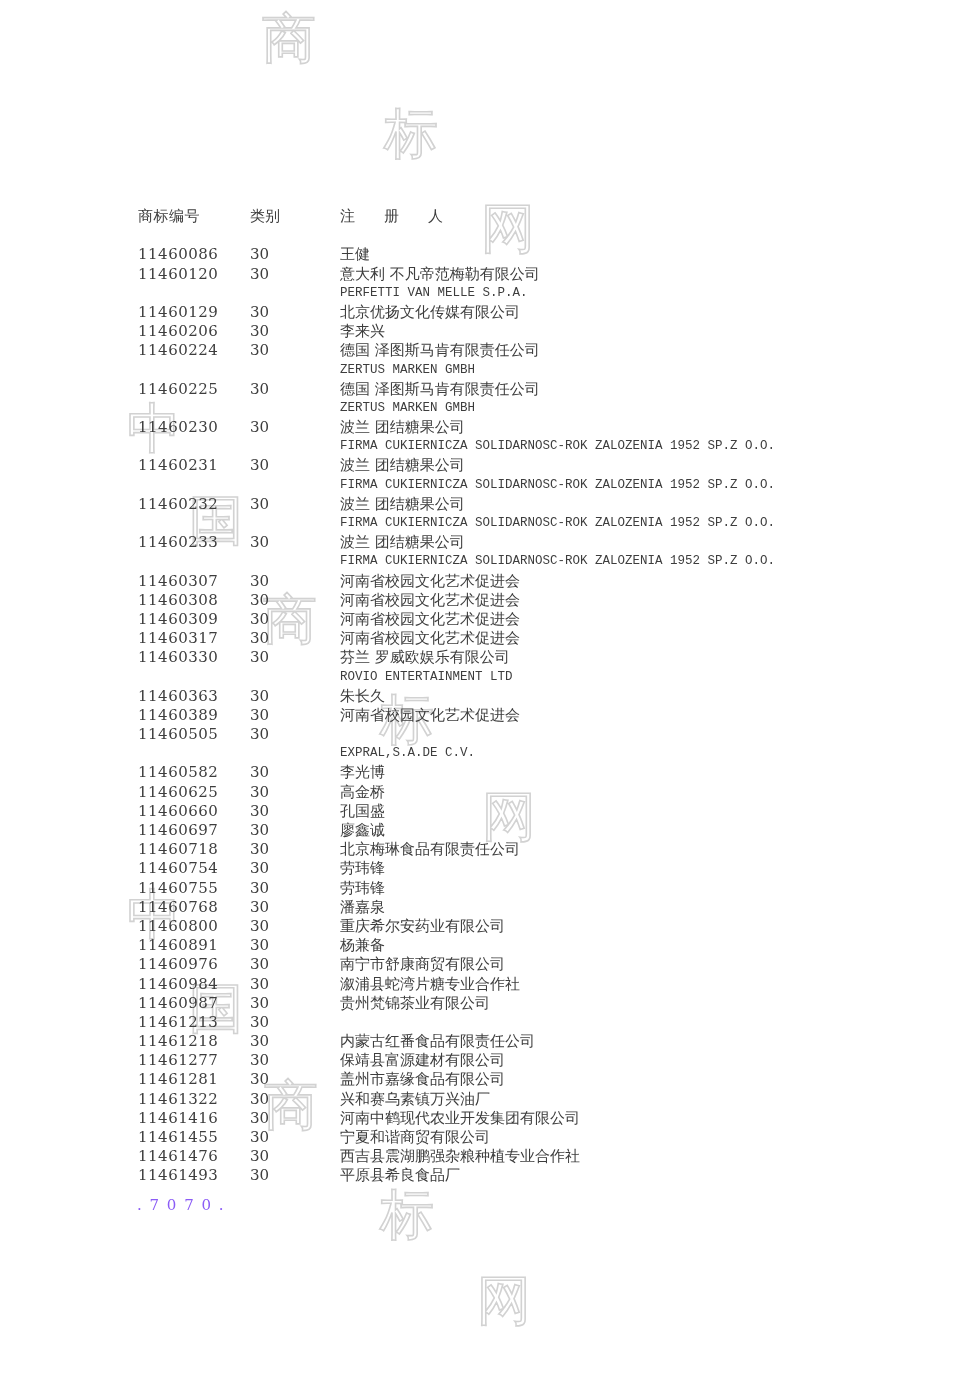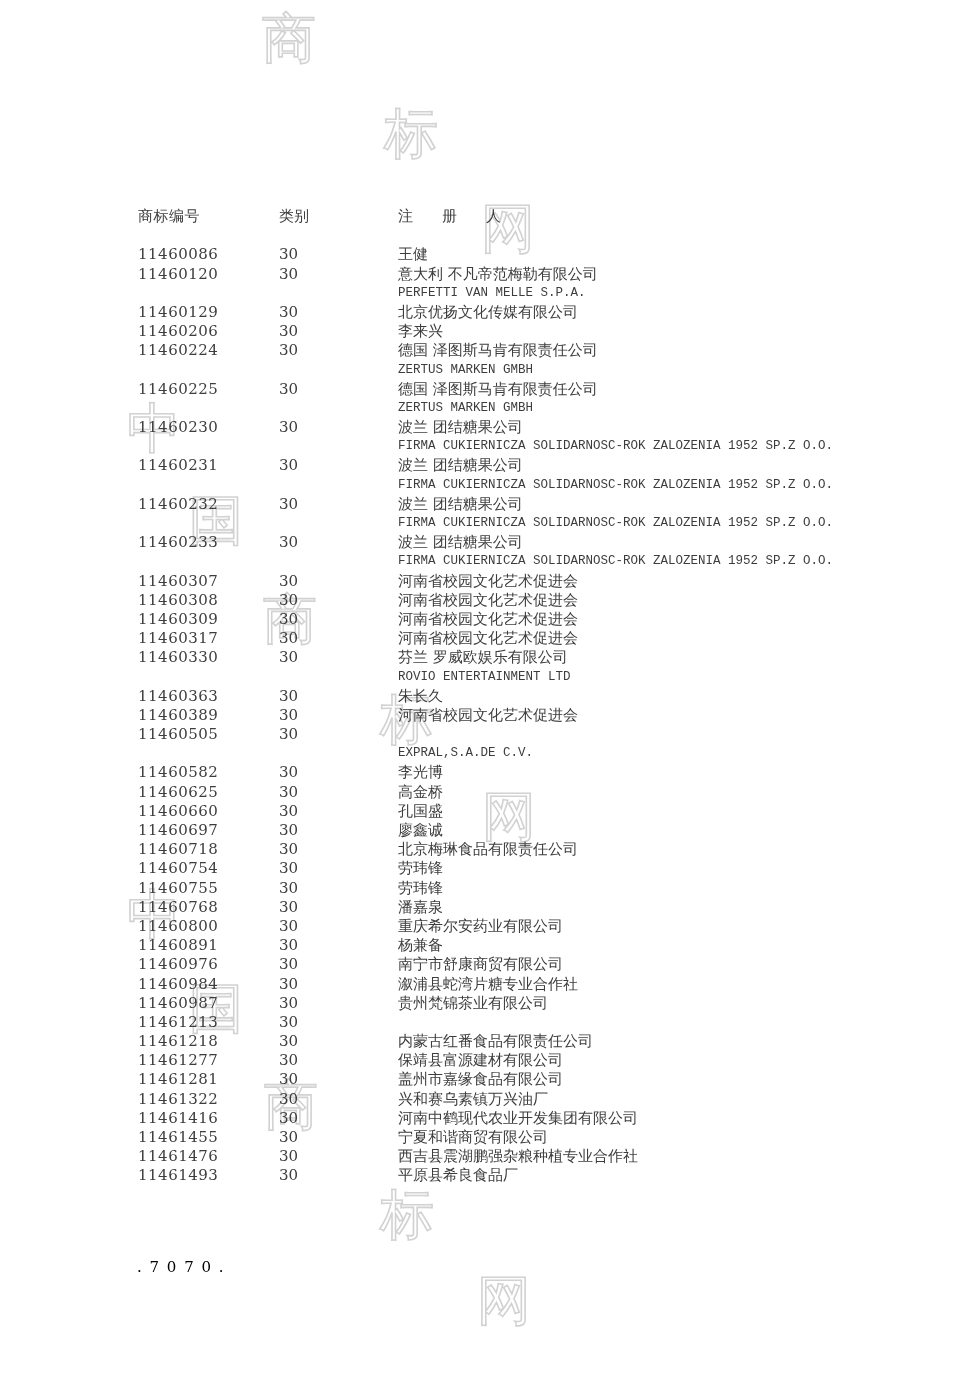--- a/index.html
+++ b/index.html
@@ -30,34 +30,34 @@
     .wm { color: #dedede; }
   }
   
   .tm-table {
     position: absolute; left: 138px; top: 207px;
     width: 700px;
     color: #3d3d3d;
     font-size: 15px;
     line-height: 19.2px;
   }
-  .line { display: flex; height: 19.2px; white-space: nowrap; gap: 29px; }
+  .line { display: flex; height: 19.2px; white-space: nowrap; }
   .col-num { width: 112px; letter-spacing: 0.5px; flex: 0 0 auto; }
   .col-cat { width: 90px;  flex: 0 0 auto; }
   .col-reg { flex: 1 1 auto; white-space: nowrap; }
   .header-line .col-reg { letter-spacing: 7px; }
   .spacer { height: 19.2px; }
   .latin-text {
     font-family: Liberation Mono, monospace;
     font-size: 12.5px;
   }
   .page-number {
-    position: absolute; left: 137px; top: 1258px;
+    position: absolute; left: 137px; top: 1196px;
     font-size: 15px; letter-spacing: 1.5px;
-    color: #000000;
+    color: #8b5cf6;
   }
 </style>
 </head>
 <body>
 
 <div class="page">
 
   <div class="wm-layer" id="wm-layer">
       <div class="wm" style="left: 262px; top: 12px; -webkit-text-stroke: 1.6px rgb(210, 210, 210);">商</div>
       <div class="wm" style="left: 384px; top: 107px; -webkit-text-stroke: 1.6px rgb(210, 210, 210);">标</div>

